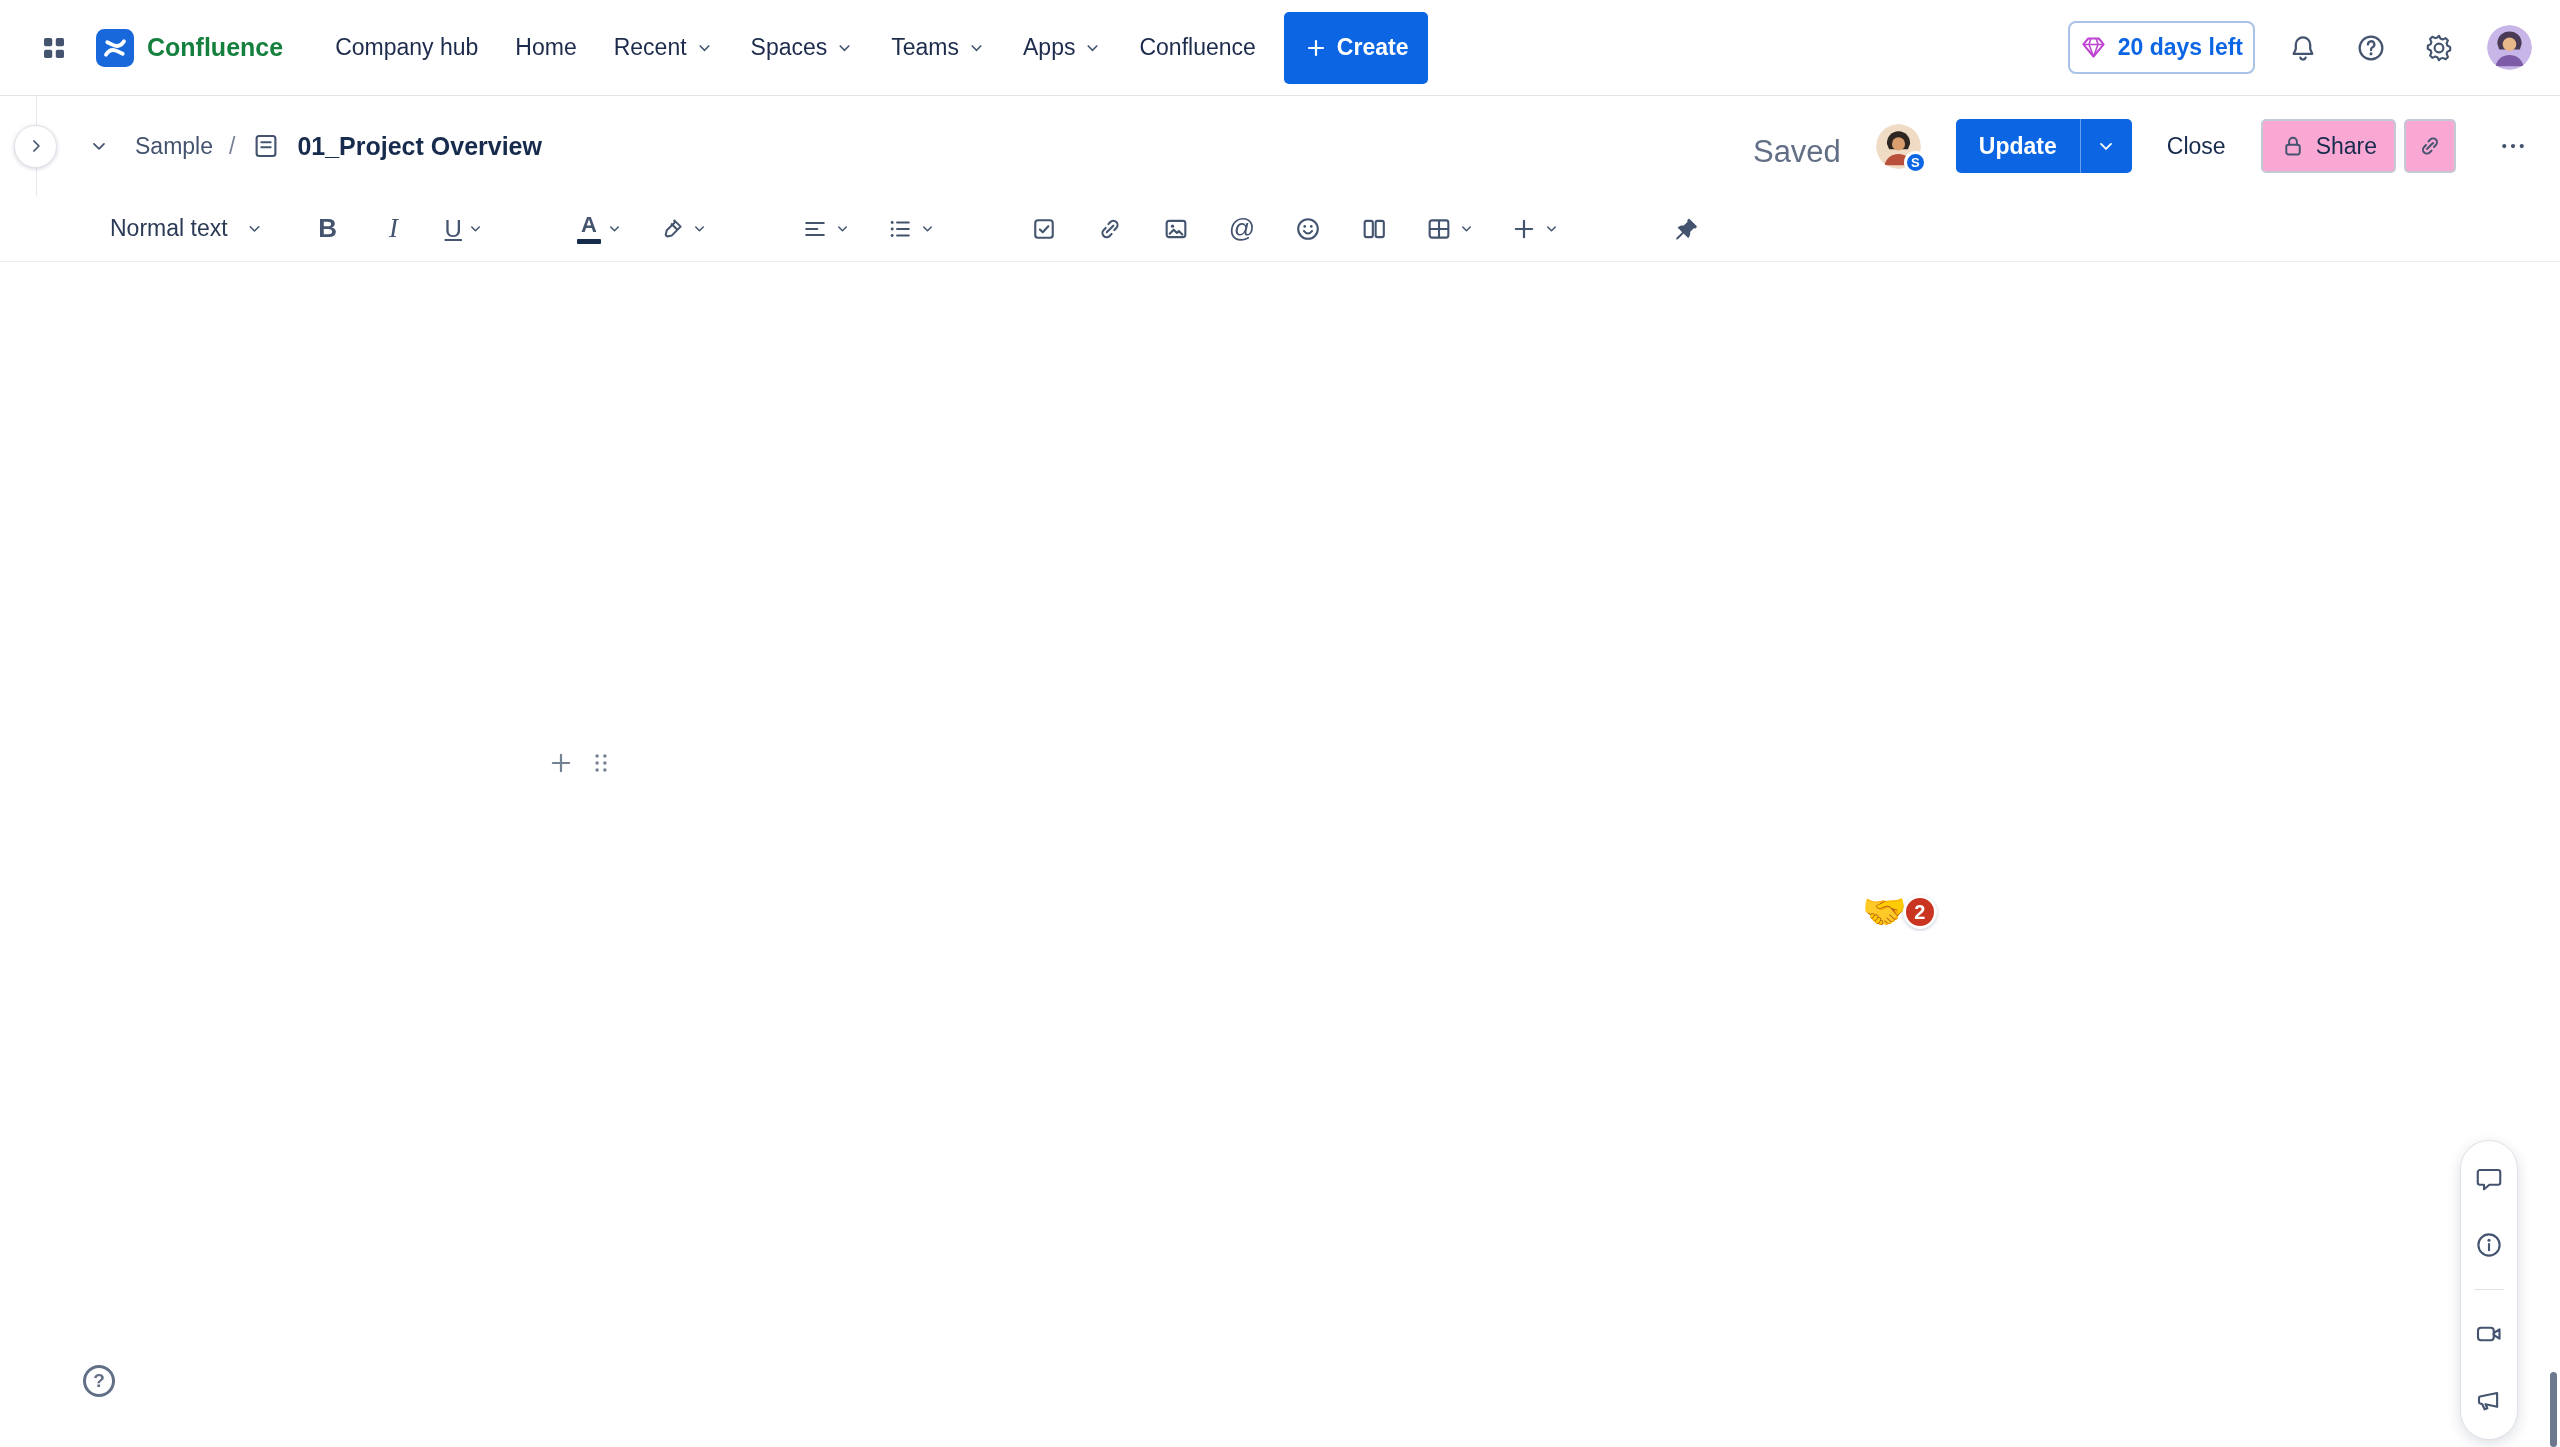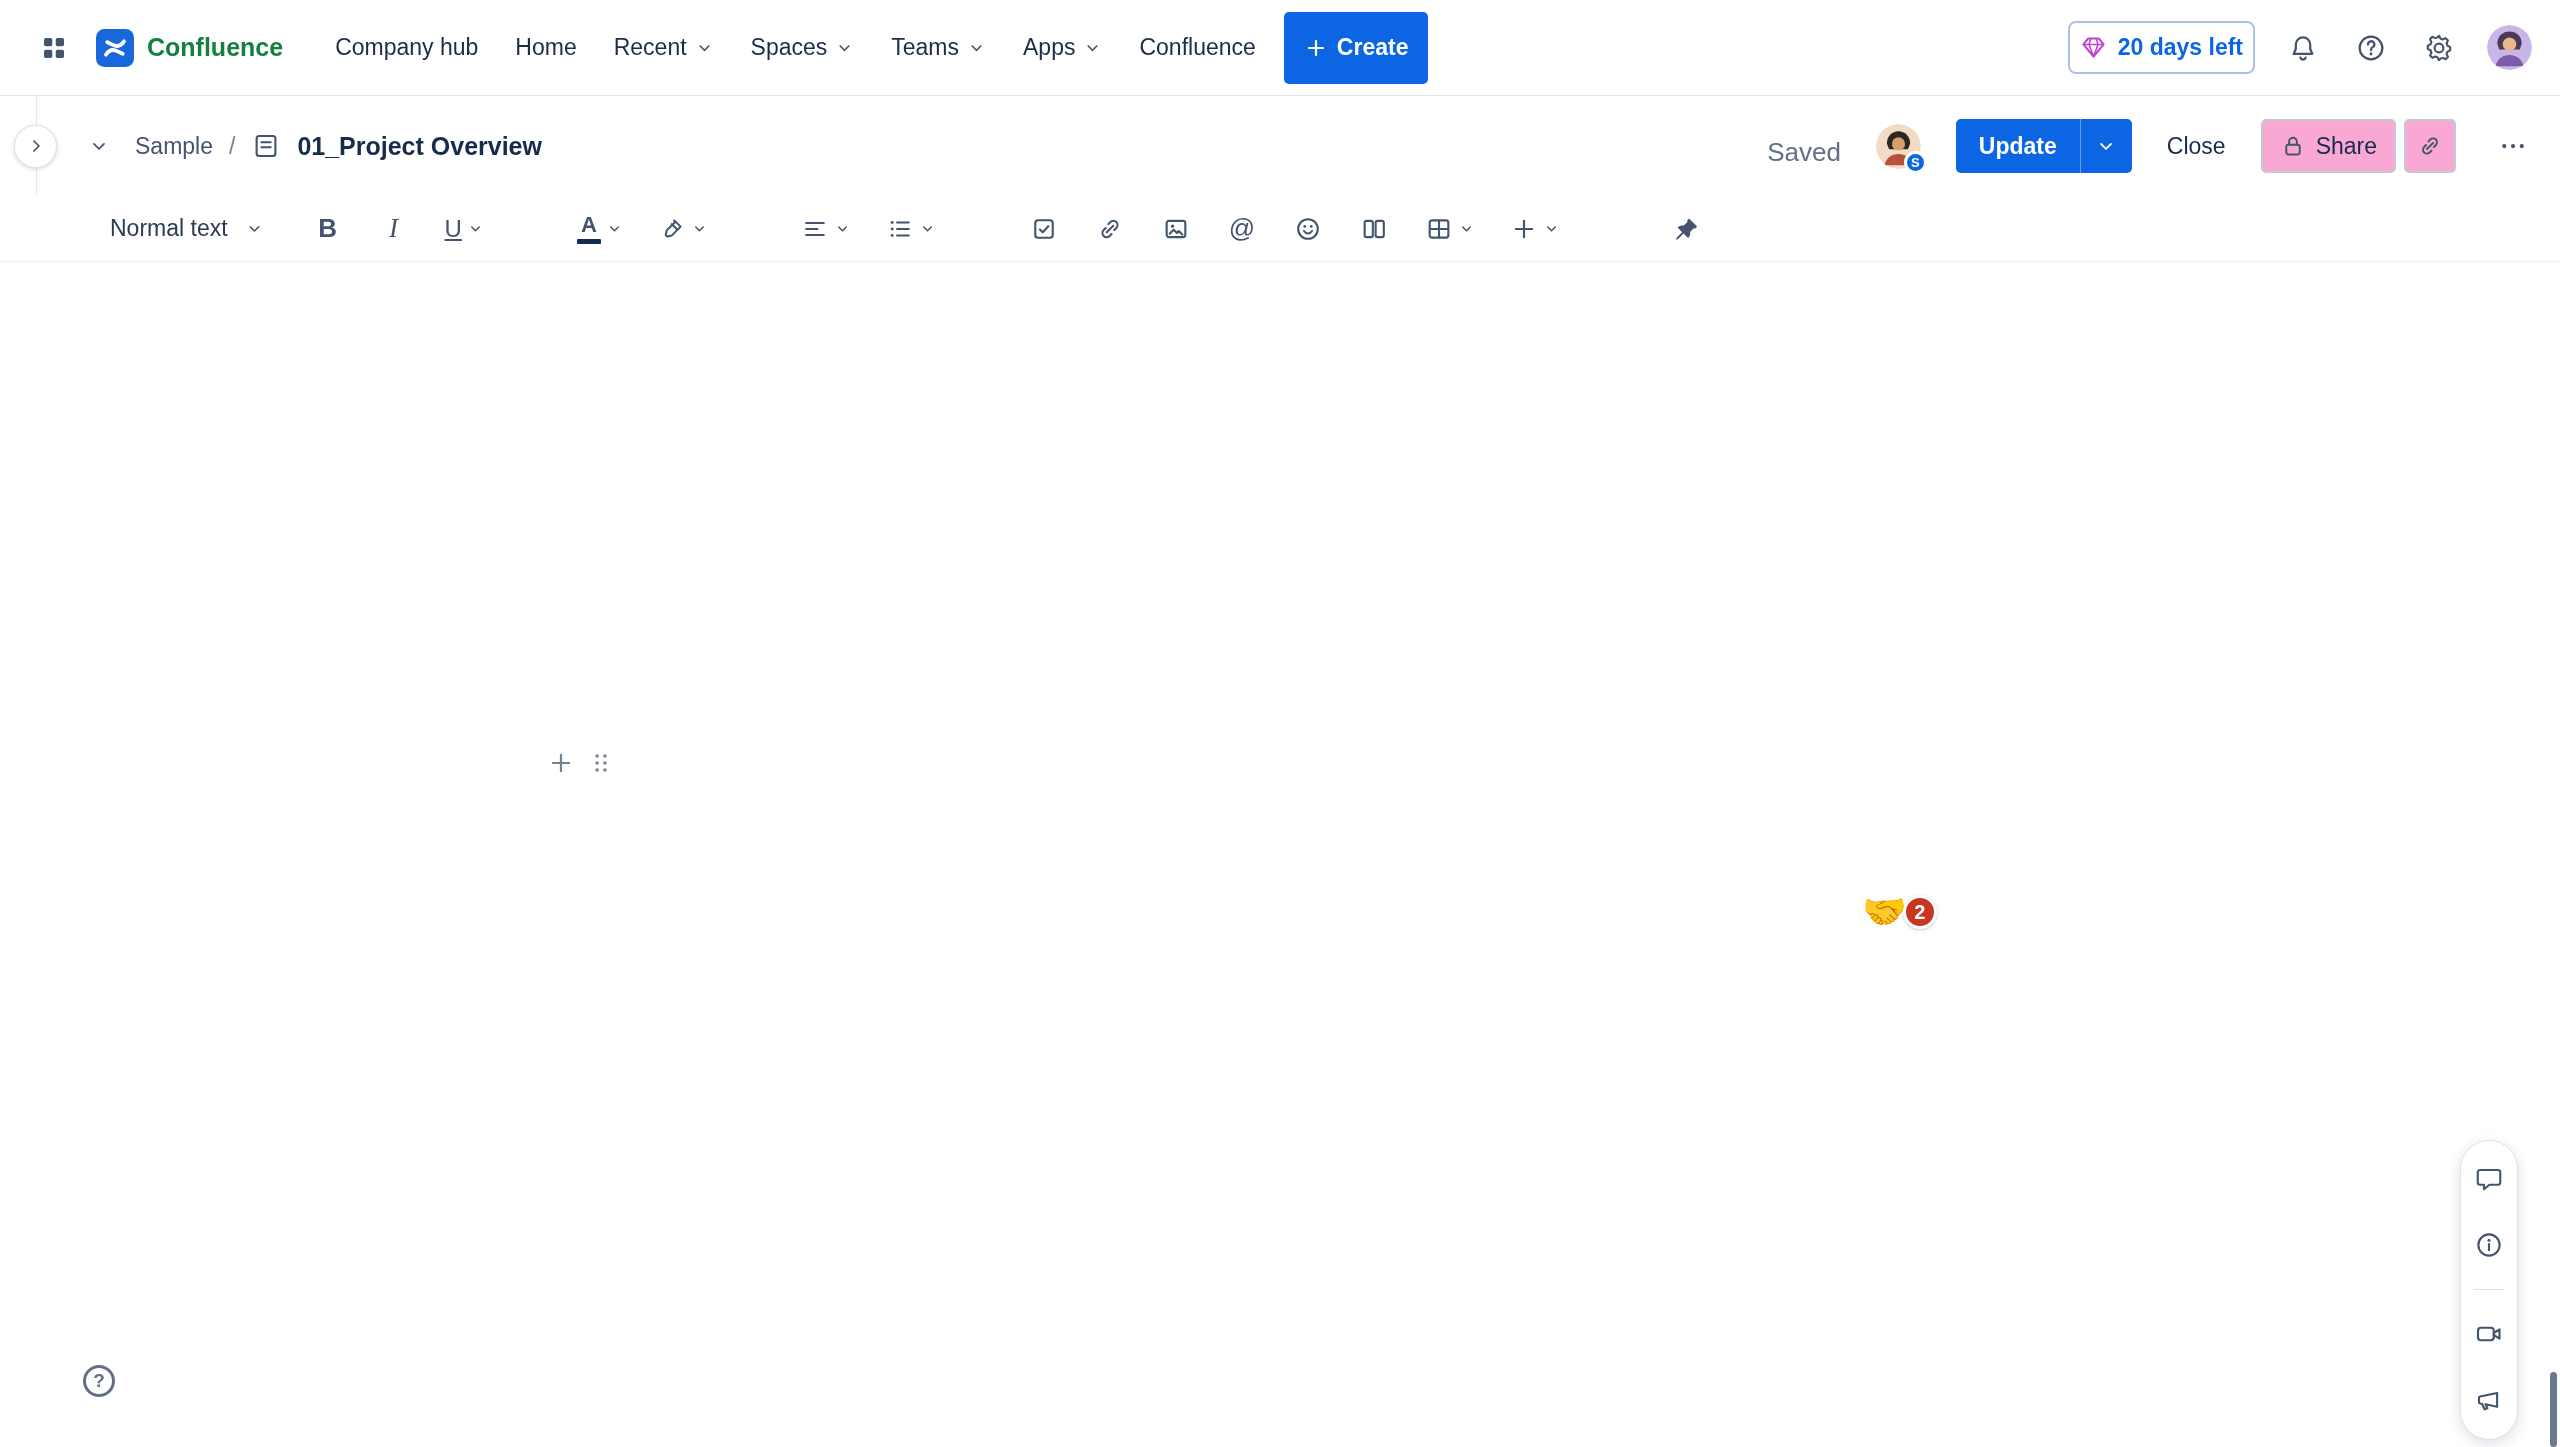--- a/index.html
+++ b/index.html
@@ -49,21 +49,21 @@
     width:43px; height:43px; border-radius:50%; background:#fff; border:1px solid #DFE2E7;
     box-shadow:0 1px 4px rgba(9,30,66,.18); display:flex; align-items:center; justify-content:center;
     position:relative; z-index:2;
   }
   .crumb-caret { margin-left:24px; width:36px; display:flex; justify-content:center; }
   .breadcrumb { display:flex; align-items:center; gap:16px; margin-left:18px; }
   .space-link { font-size:23px; color:#44546F; }
   .crumb-sep { font-size:23px; color:#758195; }
   .page-title { font-size:25px; font-weight:700; color:#172B4D; margin-left:0; }
   .header-right { margin-left:auto; display:flex; align-items:center; gap:35px; }
-  .save-status { font-size:26px; color:#626F86;margin-top:12px; }
+  .save-status { font-size:31px; color:#626F86;margin-top:12px; }
   .presence { position:relative; width:45px; height:45px; }
   .presence-badge {
     position:absolute; right:-6px; bottom:-5px; width:23px; height:23px; border-radius:50%;
     background:#0C66E4; border:3px solid #fff; color:#fff; font-size:13px; font-weight:700;
     display:flex; align-items:center; justify-content:center;
   }
   .update-split { display:flex; border-radius:5px; overflow:hidden; }
   .update-main { background:#0C66E4; color:#fff; height:54px; padding:0 23px; font-size:23px; font-weight:600; display:flex; align-items:center; }
   .update-caret { background:#0C66E4; width:52px; height:54px; display:flex; align-items:center; justify-content:center; border-left:1px solid rgba(255,255,255,.38); }
   .close-btn { font-size:23px; color:#172B4D; }

